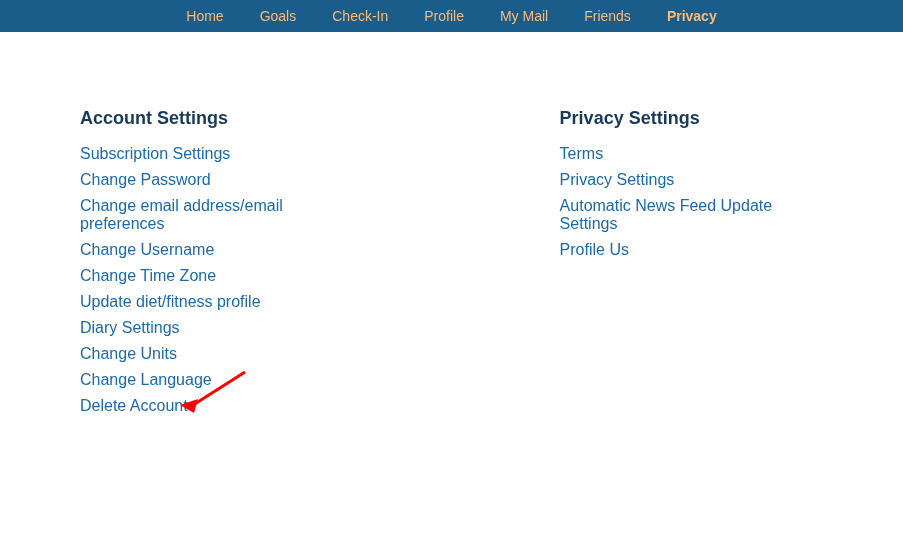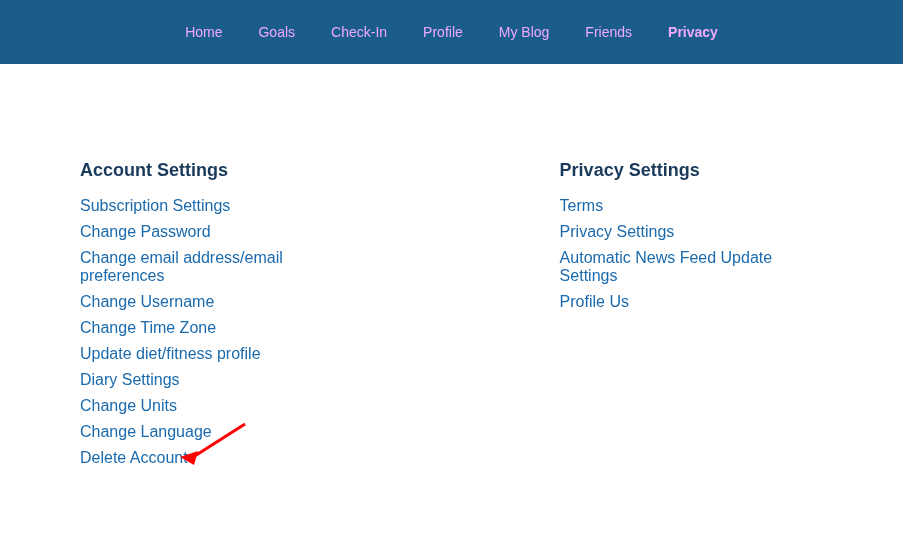--- a/index.html
+++ b/index.html
@@ -21,36 +21,36 @@
     }
 
     .nav-inner {
       display: flex;
       justify-content: center;
       align-items: center;
       gap: 0;
     }
 
     .nav-item {
-      color: #f0abfc;
-      padding: 24px 18px;
+      color: #fdba74;
+      padding: 8px 18px;
       cursor: pointer;
       font-size: 14px;
       text-decoration: none;
       display: inline-block;
     }
 
     .nav-item.active {
       font-weight: bold;
     }
 
     .content {
       display: flex;
       flex-direction: row;
-      padding: 96px 80px;
+      padding: 76px 80px;
       gap: 200px;
     }
 
     .section {
       display: flex;
       flex-direction: column;
     }
 
     .section-title {
       font-size: 18px;
@@ -70,21 +70,21 @@
   </style>
 </head>
 <body>
 
 <nav>
   <div class="nav-inner" id="nav-inner">
       <a class="nav-item">Home</a>
       <a class="nav-item">Goals</a>
       <a class="nav-item">Check-In</a>
       <a class="nav-item">Profile</a>
-      <a class="nav-item">My Blog</a>
+      <a class="nav-item">My Mail</a>
       <a class="nav-item">Friends</a>
       <a class="nav-item active">Privacy</a>
     </div>
 </nav>
 
 <div class="content">
 
   <div class="section">
     <div class="section-title">Account Settings</div>
     <div id="account-links"><a class="section-link">Subscription Settings</a><a class="section-link">Change Password</a><a class="section-link">Change email address/email preferences</a><a class="section-link">Change Username</a><a class="section-link">Change Time Zone</a><a class="section-link">Update diet/fitness profile</a><a class="section-link">Diary Settings</a><a class="section-link">Change Units</a><a class="section-link">Change Language</a><div style="position: relative; display: inline-block;"><a class="section-link">Delete Account</a><svg width="70" height="50" style="position: absolute; left: 100px; top: -30px; pointer-events: none;">

